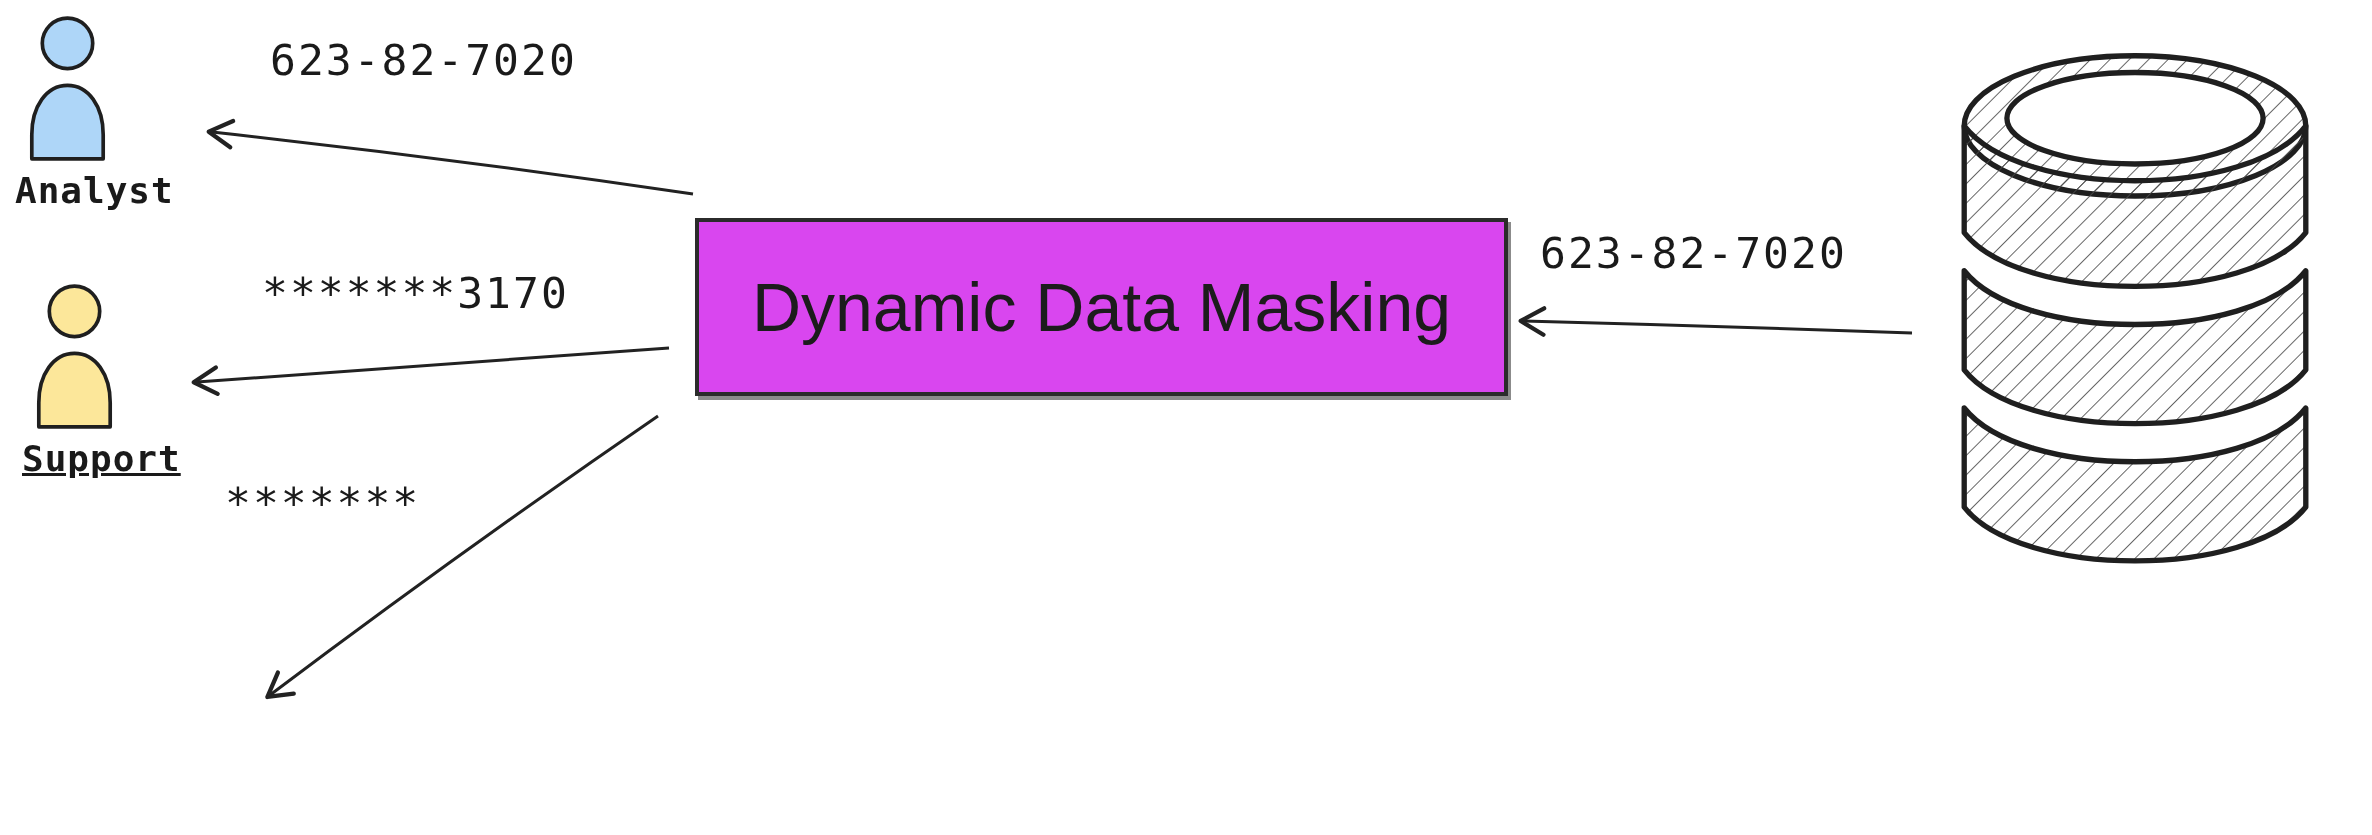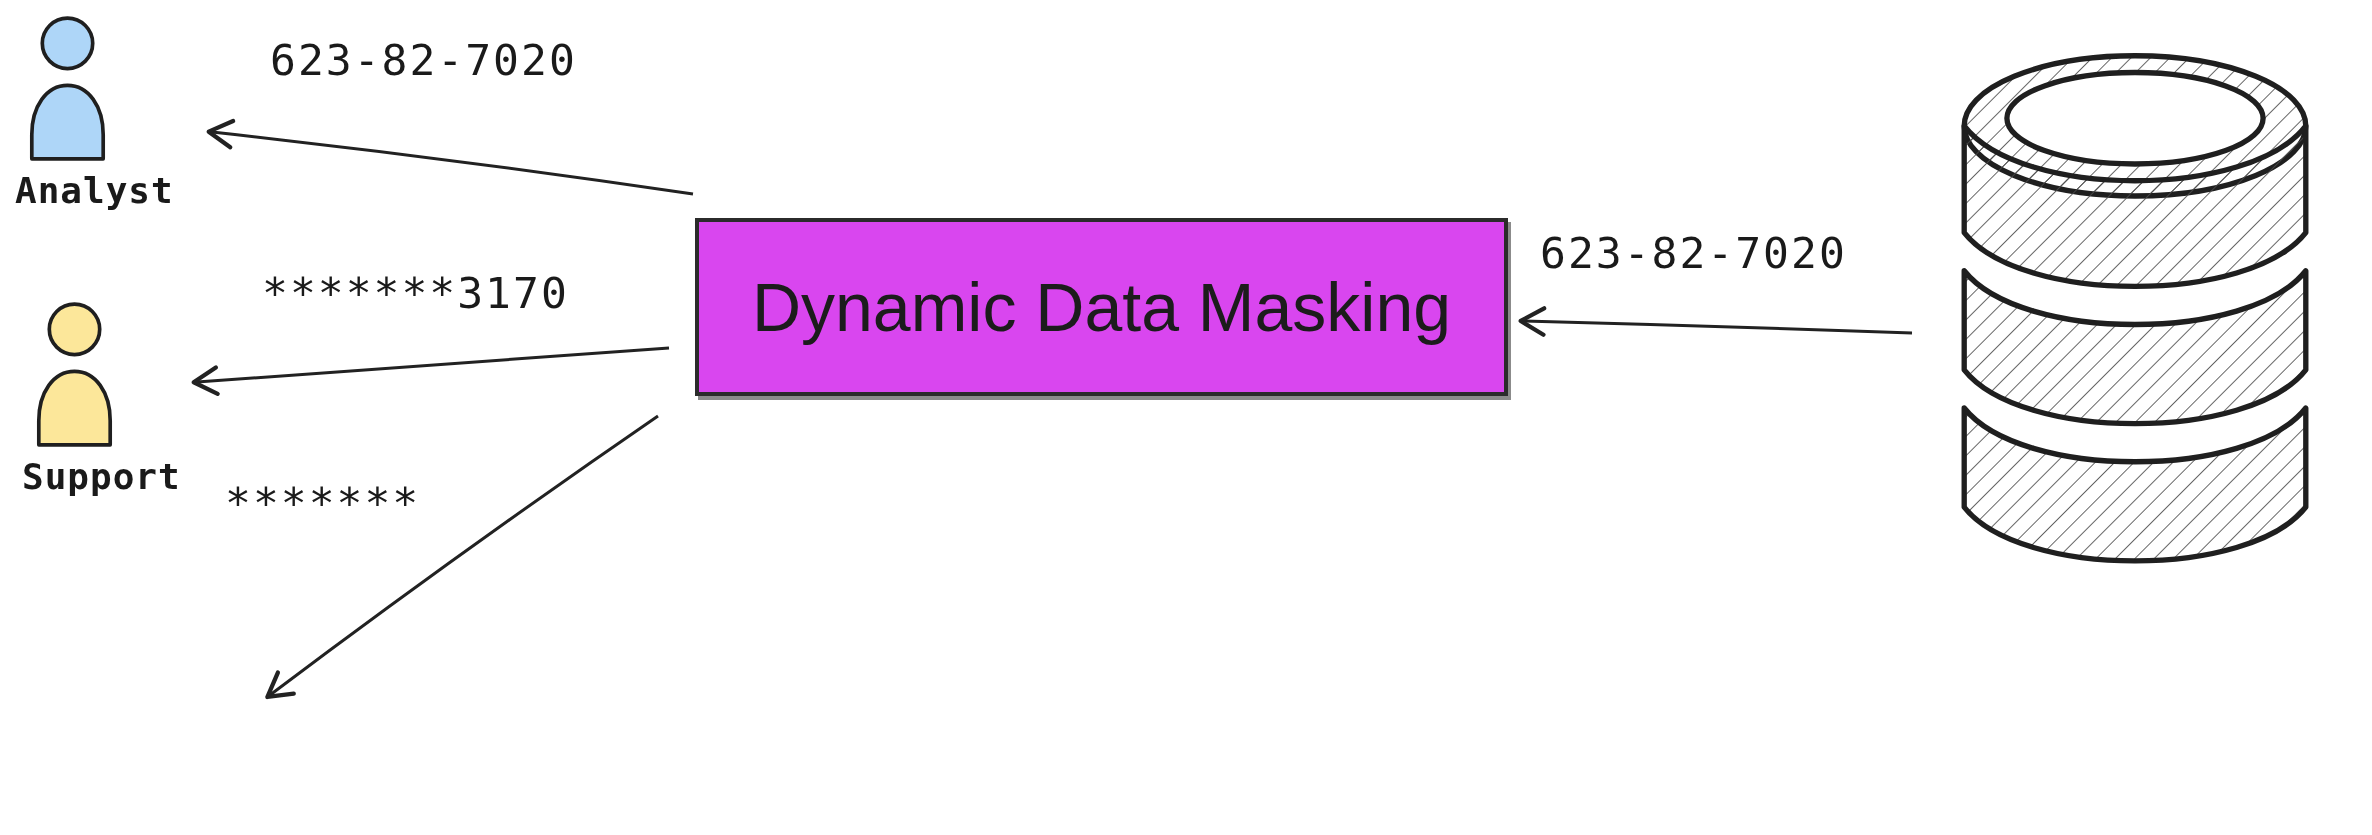--- a/index.html
+++ b/index.html
@@ -72,21 +72,21 @@
   <div class="user-group" style="left:15px;top:15px;">
     <svg width="105" height="147" viewBox="0 0 100 140">
       <g stroke="#1f1f1f" stroke-width="3.5" stroke-linejoin="round" fill="#aed6f8">
         <circle cx="50" cy="27" r="24"></circle>
         <path d="M16 137 L16 114 C16 87 30 67 50 67 C70 67 84 87 84 114 L84 137 Z"></path>
       </g>
     </svg>
     <div class="role-label">Analyst</div>
   </div>
 
-  <div class="user-group" style="left:22px;top:301px;">
+  <div class="user-group" style="left:22px;top:283px;text-decoration:underline;">
     <svg width="105" height="147" viewBox="0 0 100 140">
       <g stroke="#1f1f1f" stroke-width="3.5" stroke-linejoin="round" fill="#fce79a">
         <circle cx="50" cy="27" r="24"></circle>
         <path d="M16 137 L16 114 C16 87 30 67 50 67 C70 67 84 87 84 114 L84 137 Z"></path>
       </g>
     </svg>
     <div class="role-label">Support</div>
   </div>
 
 

